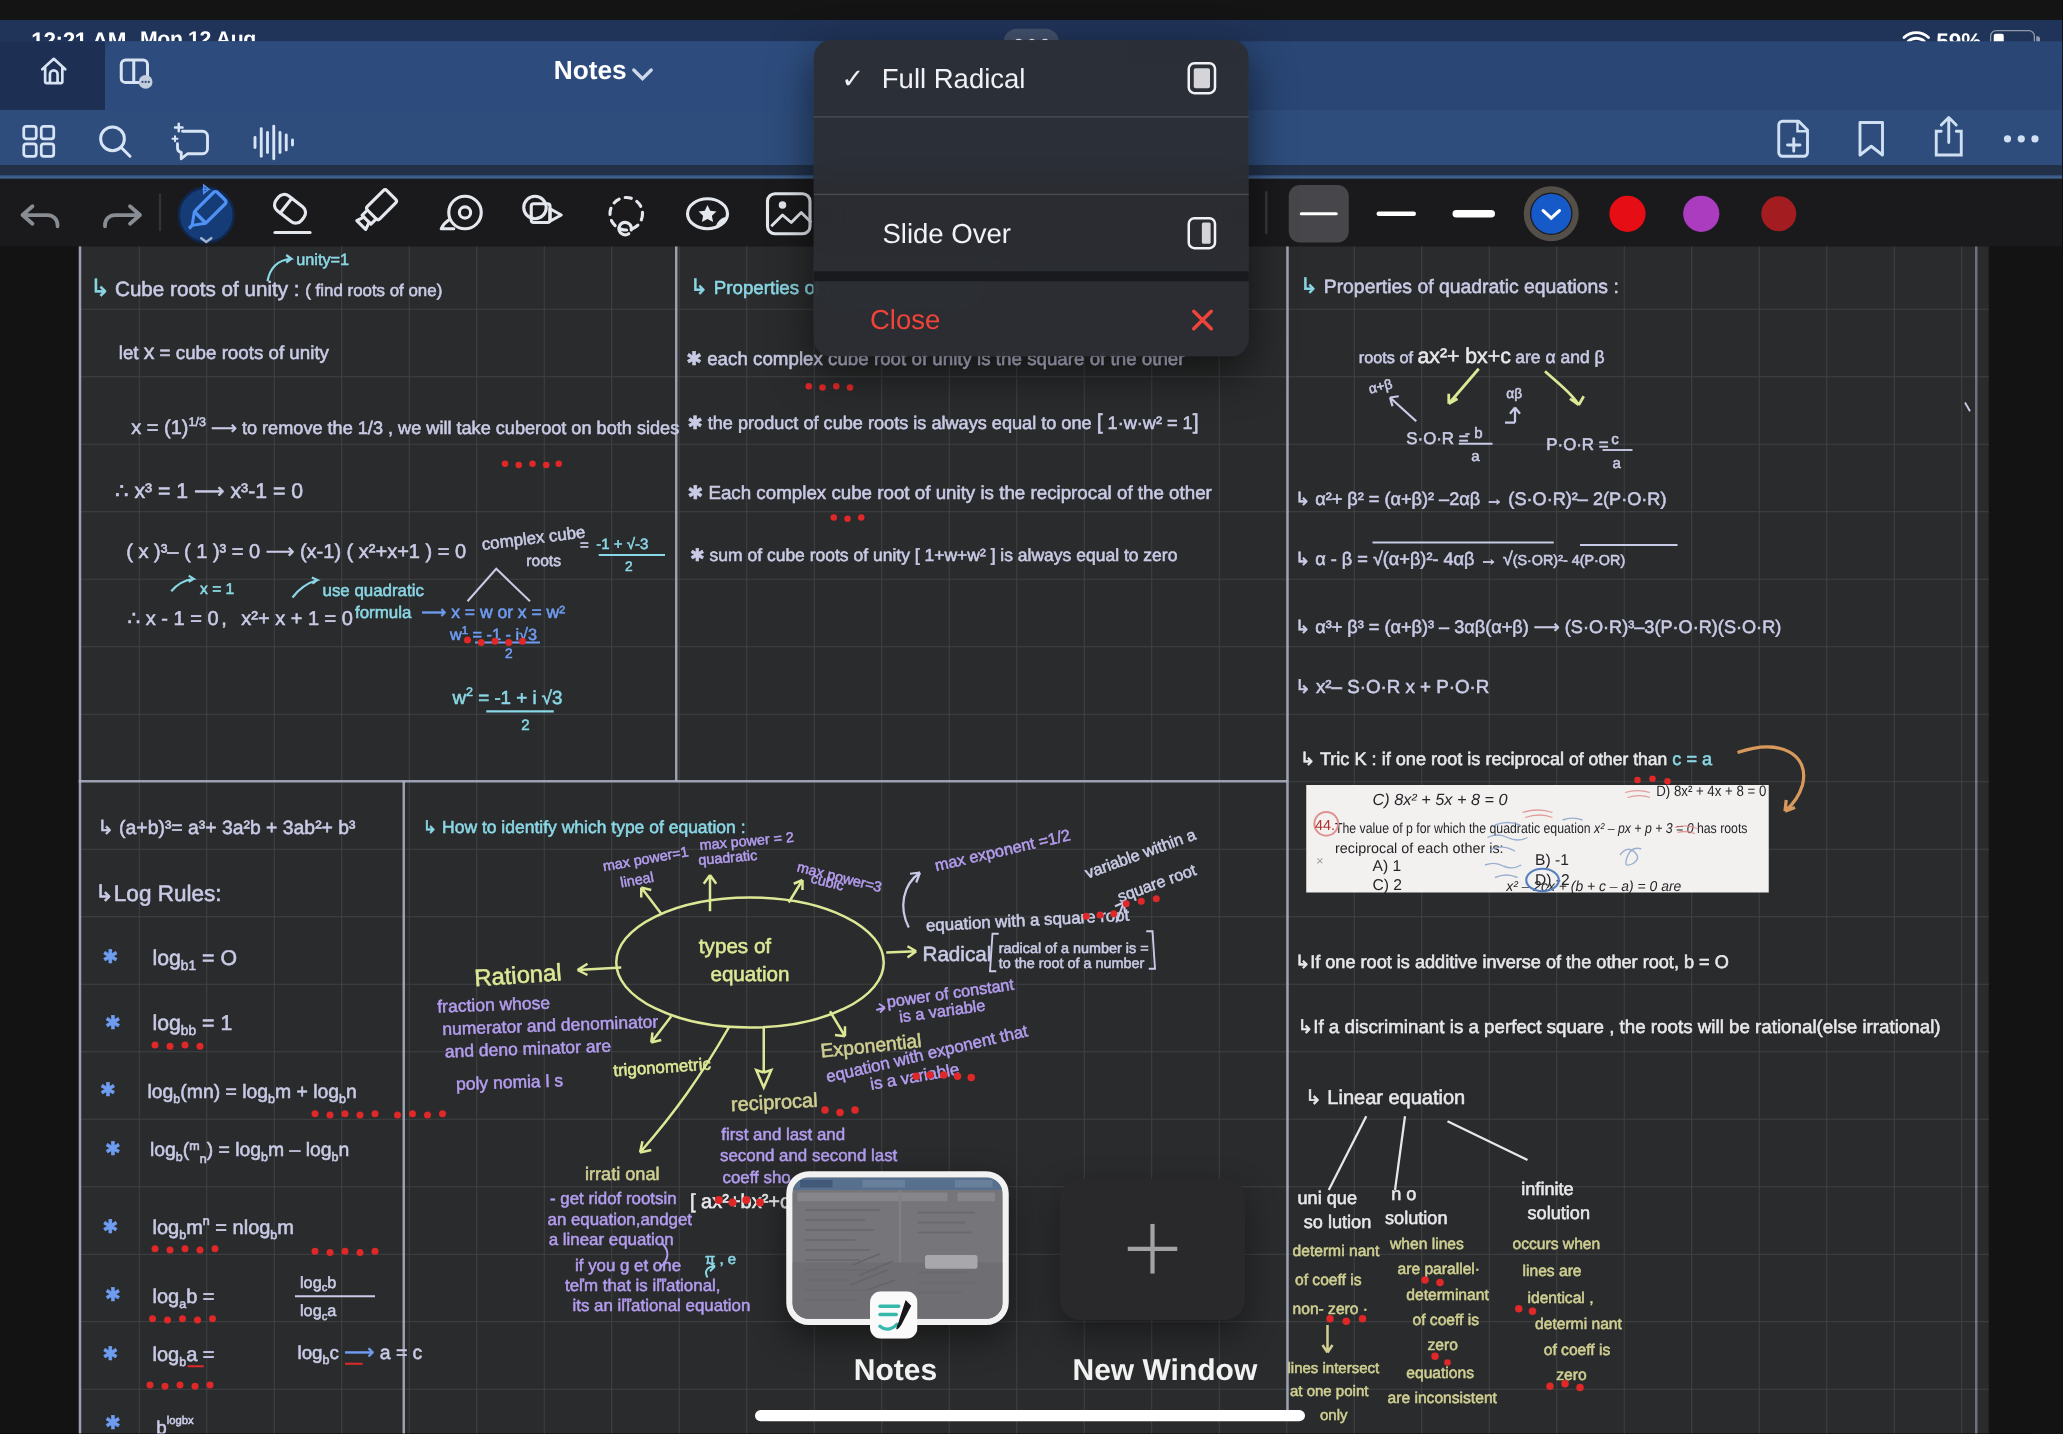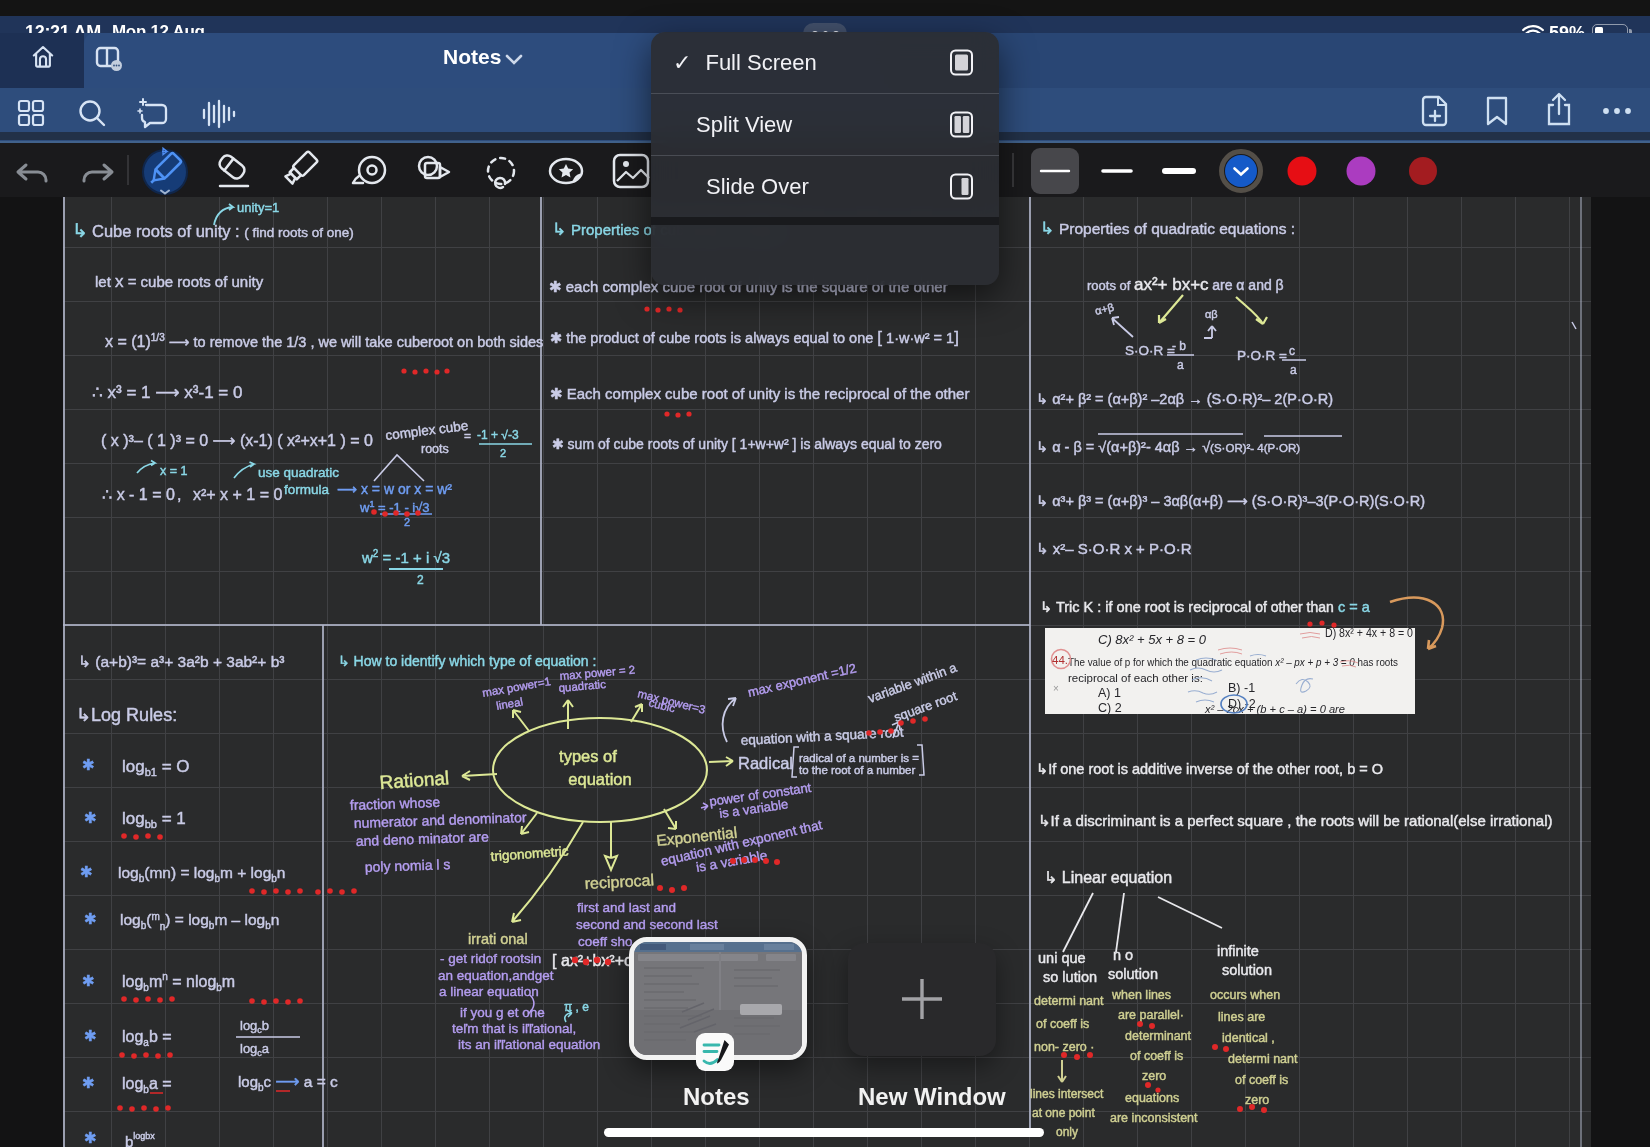--- a/index.html
+++ b/index.html
@@ -527,44 +527,42 @@
       <path d="M1234.5 25.5 l6.5 6 l6.5-6" stroke="#fff" stroke-width="2.6" fill="none" stroke-linecap="round"></path>
       <circle cx="1302" cy="28" r="14.5" fill="#e60e14"></circle>
       <circle cx="1361" cy="28" r="14.5" fill="#ab3cc0"></circle>
       <circle cx="1423" cy="28" r="14" fill="#a31c20"></circle>
     </svg>
   </div>
 
   <div class="abs" id="popup">
     <div class="prow" style="top:0;">
       <span style="margin-left:22px;font-size:22px;">✓</span>
-      <span style="margin-left:14px;">Full Screen</span>
+      <span style="margin-left:14px;">Full Radical</span>
       <svg style="position:absolute;right:24px;top:17px;" width="26" height="27" viewBox="0 0 26 27">
         <rect x="2" y="1.5" width="21" height="24" rx="4.5" stroke="#f2f2f6" stroke-width="2" fill="none"></rect>
         <rect x="6" y="5.5" width="13" height="16" rx="1.5" fill="#f2f2f6" opacity="0.85"></rect>
       </svg>
     </div>
     <div class="psep" style="top:61px;"></div>
-    <div class="prow" style="top:62px;">
-      <span style="margin-left:45px;">Split View</span>
-      <svg style="position:absolute;right:24px;top:17px;" width="26" height="27" viewBox="0 0 26 27">
-        <rect x="2" y="1.5" width="21" height="24" rx="4.5" stroke="#f2f2f6" stroke-width="2" fill="none"></rect>
-        <rect x="5.5" y="5" width="6.5" height="17" rx="1.2" fill="#f2f2f6" opacity="0.85"></rect>
-        <rect x="13.8" y="5" width="6.5" height="17" rx="1.2" fill="#f2f2f6" opacity="0.85"></rect>
-      </svg>
-    </div>
     <div class="psep" style="top:123px;"></div>
     <div class="prow" style="top:124px;">
       <span style="margin-left:55px;">Slide Over</span>
       <svg style="position:absolute;right:24px;top:17px;" width="26" height="27" viewBox="0 0 26 27">
         <rect x="2" y="1.5" width="21" height="24" rx="4.5" stroke="#f2f2f6" stroke-width="2" fill="none"></rect>
         <rect x="12.5" y="5" width="7" height="17" rx="1.2" fill="#f2f2f6" opacity="0.85"></rect>
       </svg>
     </div>
     <div class="abs" style="top:185px;left:0;width:348px;height:8px;background:rgba(22,23,26,0.85);"></div>
+    <div class="prow" style="top:193px;color:#f0443a;">
+      <span style="margin-left:45px;">Close</span>
+      <svg style="position:absolute;right:27px;top:21px;" width="20" height="20" viewBox="0 0 20 20">
+        <path d="M3 3 L17 17 M17 3 L3 17" stroke="#f0443a" stroke-width="2.8" stroke-linecap="round"></path>
+      </svg>
+    </div>
   </div>
 
   <div class="abs" id="notescard">
     <div class="abs" style="left:0;top:0;width:168px;height:10px;background:#56708e;"></div>
     <div class="abs" style="left:6px;top:2px;width:26px;height:6px;background:#43597a;"></div>
     <div class="abs" style="left:56px;top:2px;width:34px;height:6px;background:#68809c;"></div>
     <div class="abs" style="left:130px;top:2px;width:30px;height:6px;background:#68809c;"></div>
     <div class="abs" style="left:0;top:10px;width:168px;height:103px;background:#76767a;"></div>
     <div class="abs" style="left:4px;top:12px;width:120px;height:7px;background:#85858a;border-radius:1px;"></div>
     <div class="abs" style="left:132px;top:12px;width:30px;height:7px;background:#85858a;border-radius:1px;"></div>

